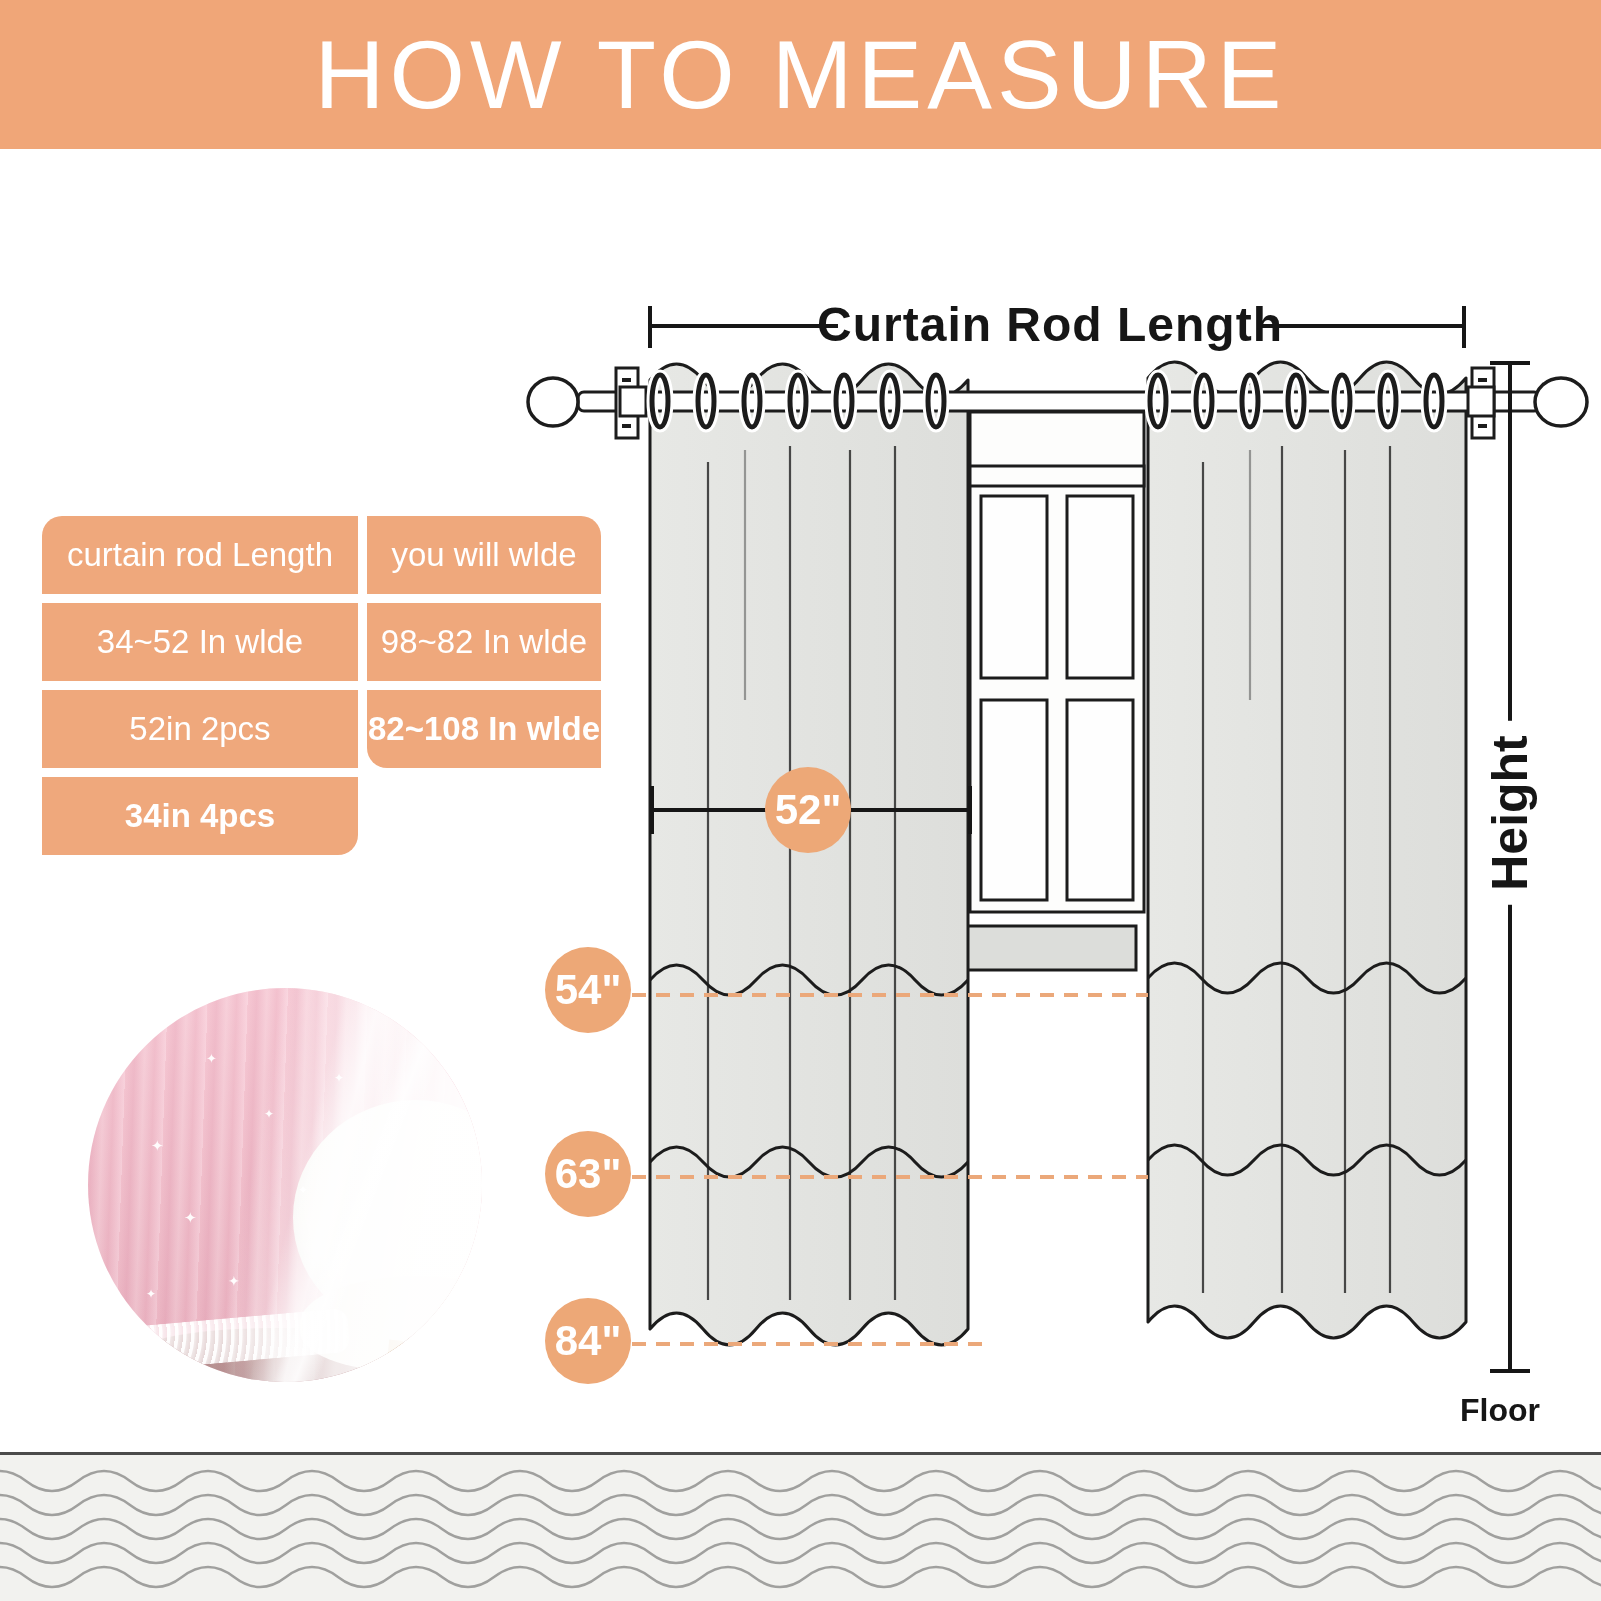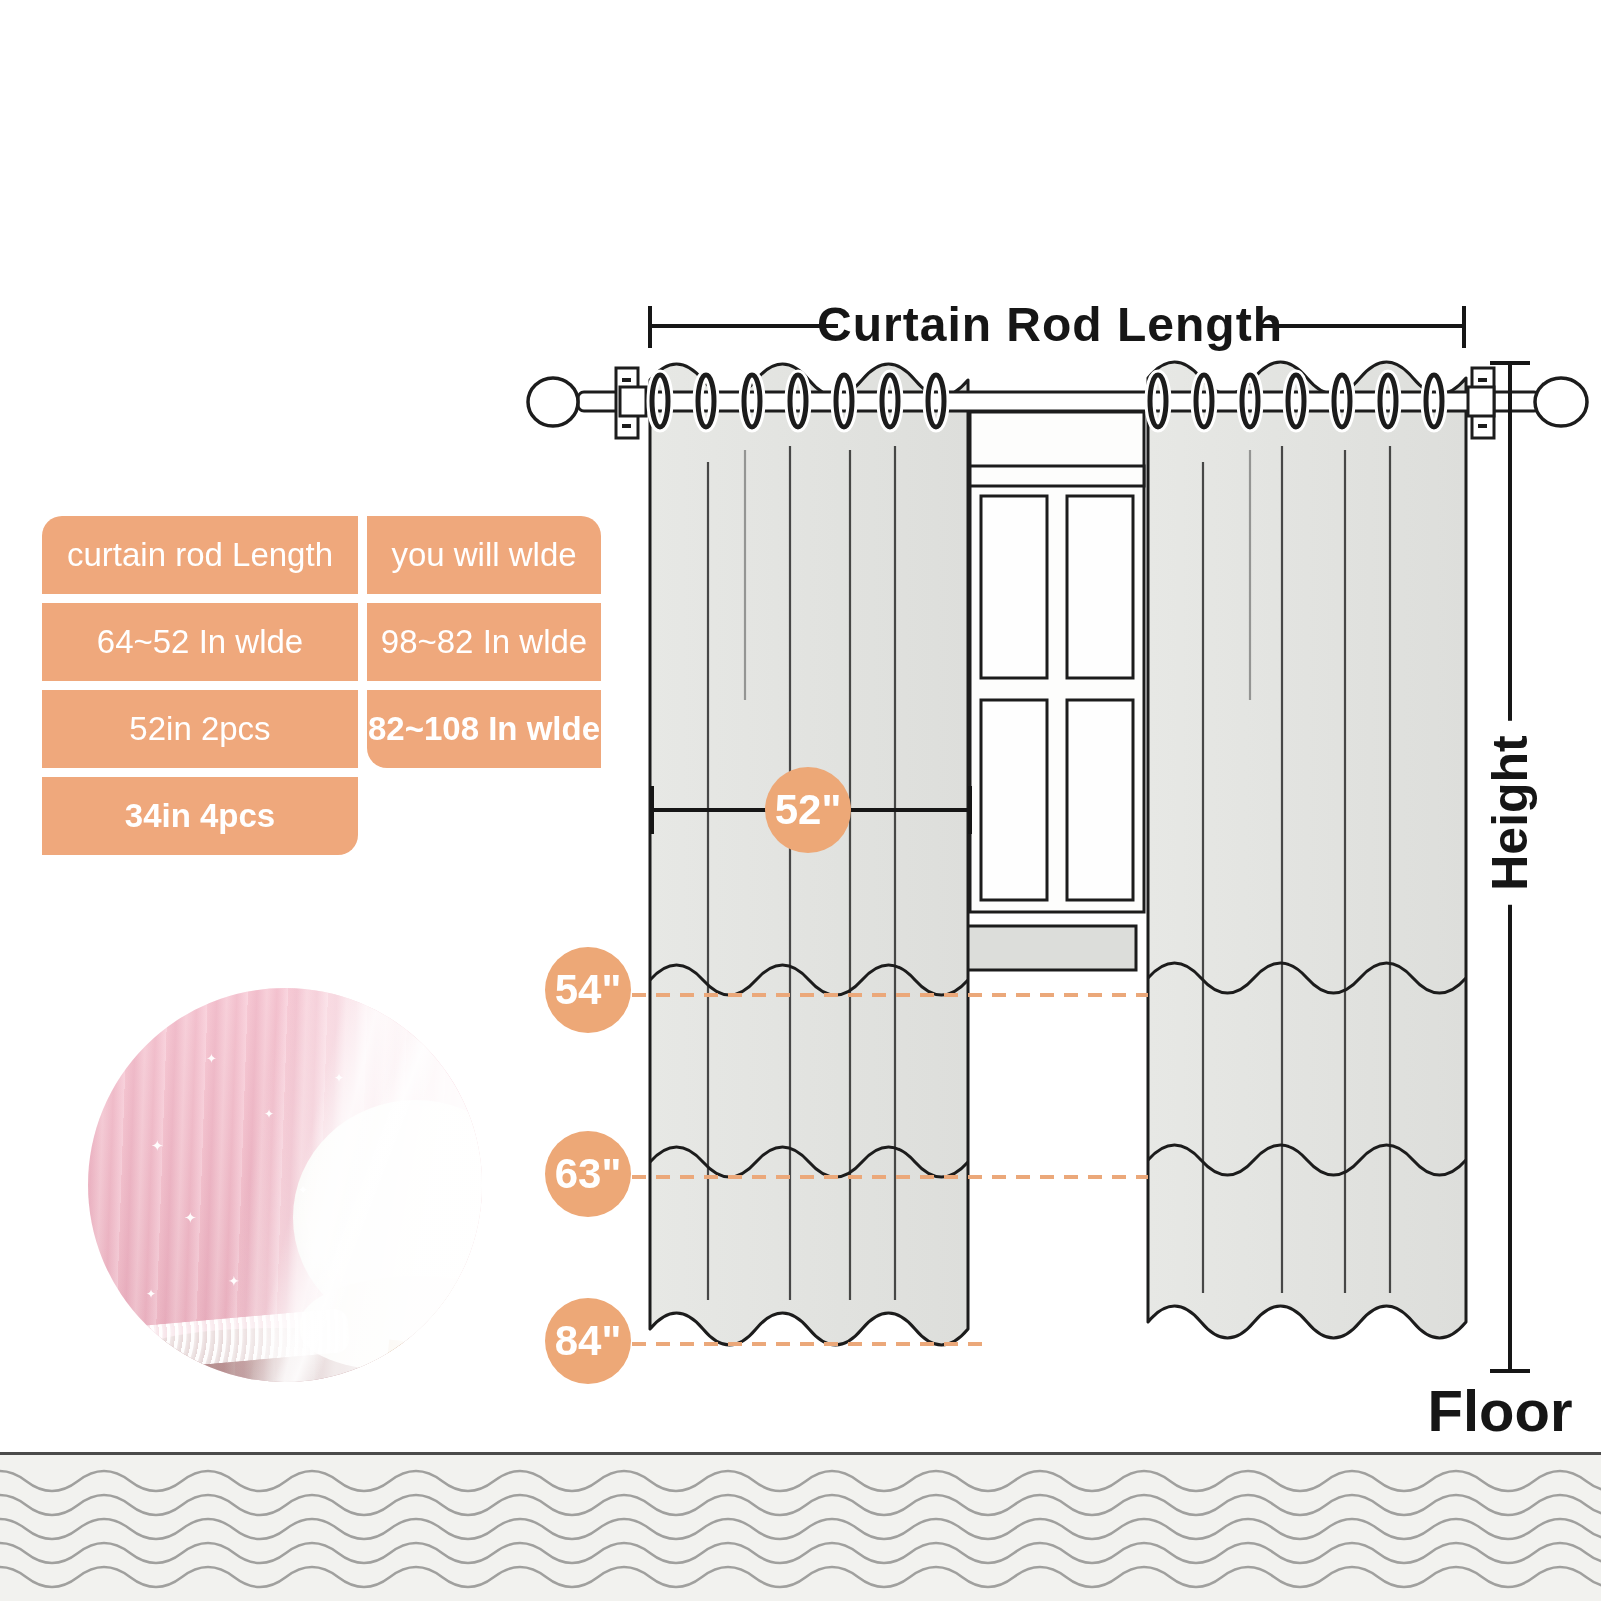--- a/index.html
+++ b/index.html
@@ -23,21 +23,21 @@
   .rod-label{
     left:1050px; top:324px; transform:translate(-50%,-50%);
     font-size:48px; font-weight:700; letter-spacing:1px;
   }
   .height-label{
     left:1510px; top:813px; transform:translate(-50%,-50%) rotate(-90deg);
     font-size:50px; font-weight:700; background:#ffffff; padding:4px 14px;
   }
   .floor-label{
     left:1500px; top:1410px; transform:translate(-50%,-50%);
-    font-size:58px; font-weight:700;
+    font-size:32px; font-weight:700;
   }
   
   .badge{
     position:absolute; width:86px; height:86px; border-radius:50%;
     background:#eda877; color:#ffffff; font-size:42px; font-weight:700;
     display:flex; align-items:center; justify-content:center; white-space:nowrap;
   }
   .badge-52{ left:765px; top:767px; }
   .badge-54{ left:545px; top:947px; }
   .badge-63{ left:545px; top:1131px; }
@@ -113,20 +113,23 @@
   .footer{
     position:absolute; left:0; top:1452px; width:1601px; height:149px;
     background:#f2f2ef; border-top:3px solid #4b4b4b; overflow:hidden;
   }
 </style>
 </head>
 <body>
 
 <div class="page">
 
+  <header class="banner">
+    <h1>HOW TO MEASURE</h1>
+  </header>
 
   <svg class="diagram" viewBox="0 0 1601 1601">
     <defs>
       <linearGradient id="panelGrad" x1="0" y1="0" x2="1" y2="0">
         <stop offset="0" stop-color="#e7e8e5"></stop>
         <stop offset="0.5" stop-color="#e2e3e0"></stop>
         <stop offset="1" stop-color="#dddedb"></stop>
       </linearGradient>
       <g id="ring">
         <ellipse cx="0" cy="401" rx="8" ry="26" fill="none" stroke="#ffffff" stroke-width="11"></ellipse>
@@ -246,21 +249,21 @@
   <div class="badge badge-52">52"</div>
   <div class="badge badge-54">54"</div>
   <div class="badge badge-63">63"</div>
   <div class="badge badge-84">84"</div>
   <div class="lbl height-label">Height</div>
   <div class="lbl floor-label">Floor</div>
 
   <div class="size-table">
     <div class="cell tl">curtain rod Length</div>
     <div class="cell tr">you will wlde</div>
-    <div class="cell">64~52 In wlde</div>
+    <div class="cell">34~52 In wlde</div>
     <div class="cell">98~82 In wlde</div>
     <div class="cell">52in 2pcs</div>
     <div class="cell bl">82~108 In wlde</div>
     <div class="cell br">34in 4pcs</div>
   </div>
 
   <div class="photo">
     <div class="pink"></div>
     <div class="floor-shadow"></div>
     <div class="chair-back"></div>

